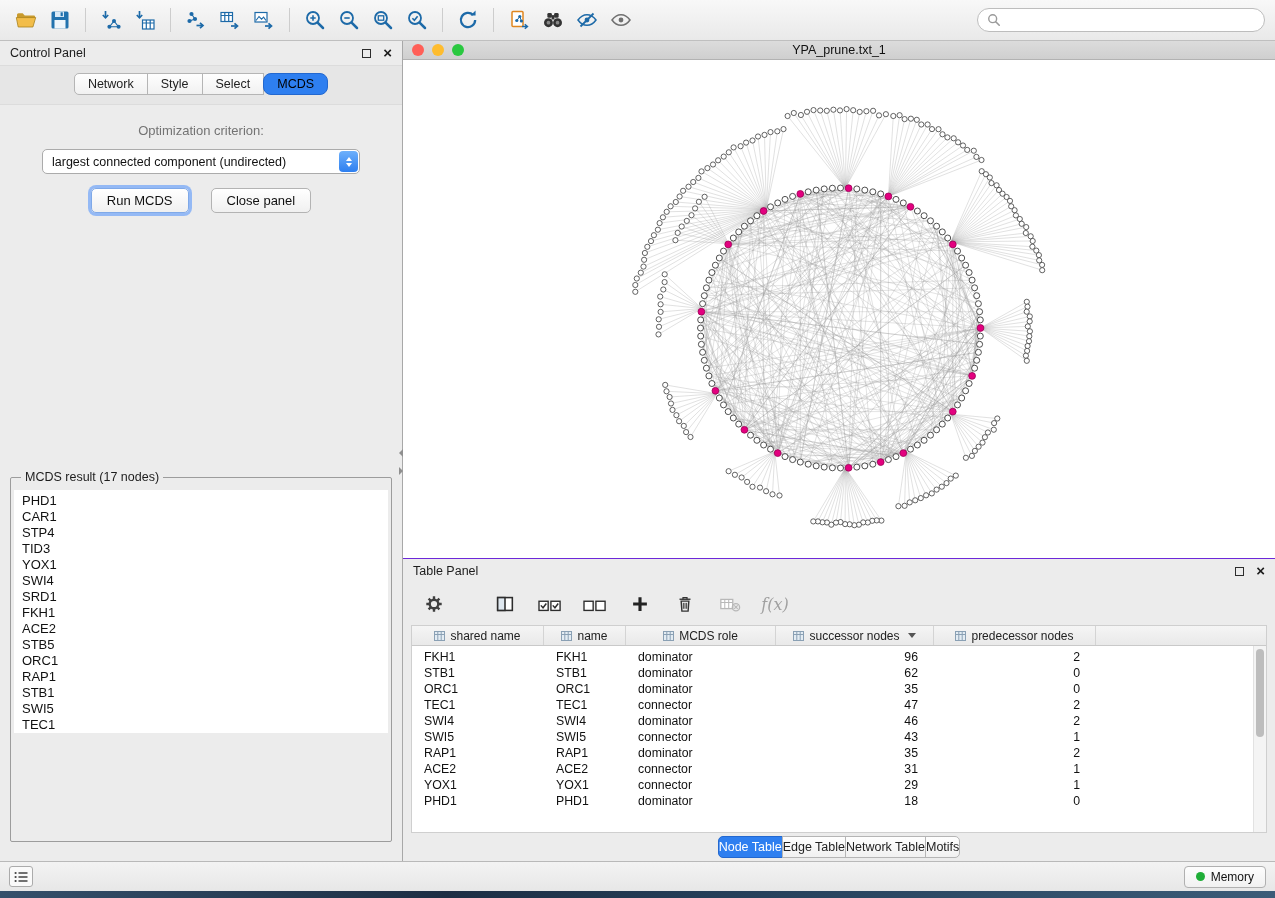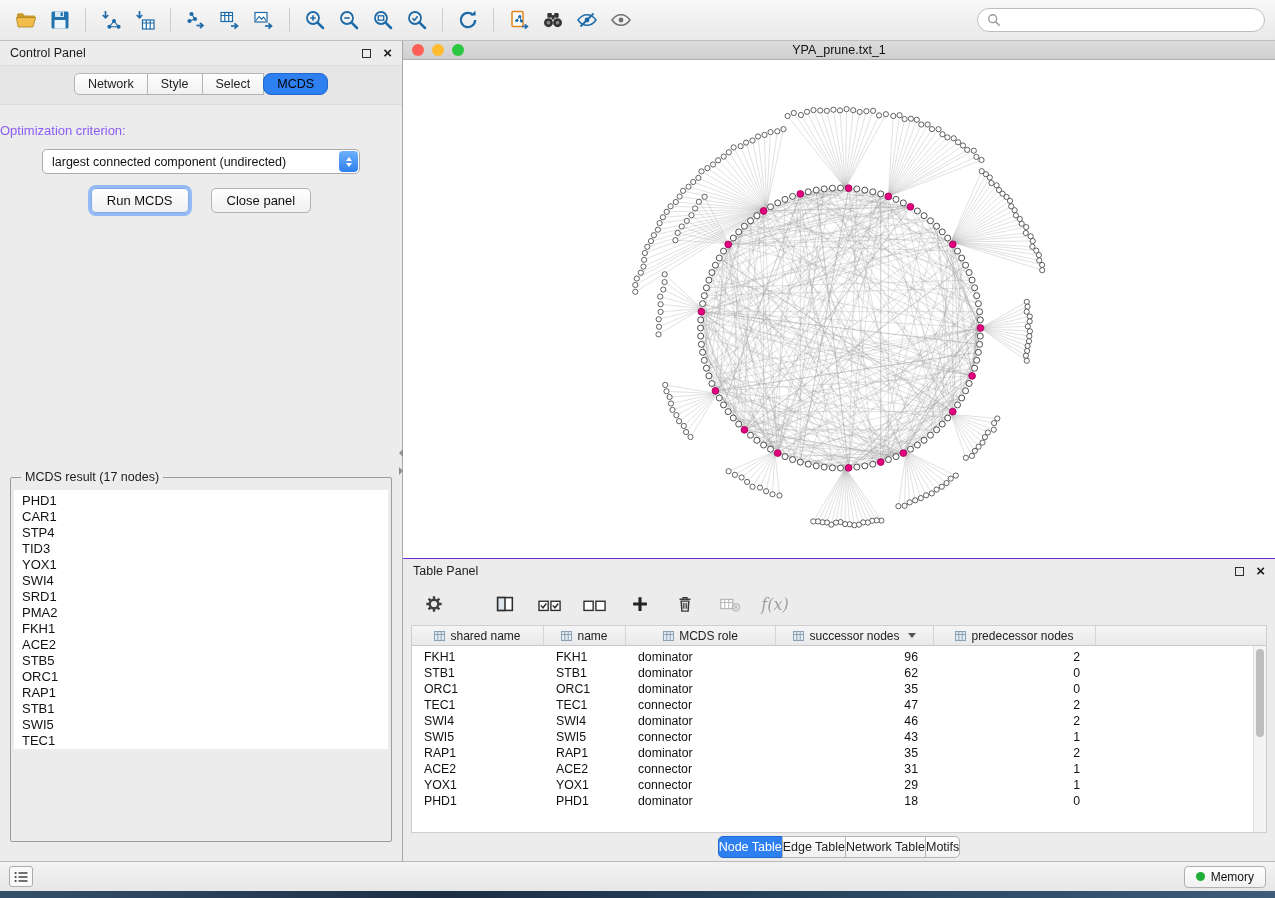--- a/index.html
+++ b/index.html
@@ -23,21 +23,21 @@
   .control-panel{width:403px;flex:none;background:#ececec;border-right:1px solid #a8a8a8;display:flex;flex-direction:column;position:relative}
   .panel-header{height:24px;flex:none;display:flex;align-items:center;padding:0 10px;font-size:12.5px;color:#1c1c1c}
   .ph-icons{margin-left:auto;display:flex;gap:12px;align-items:center}
   .float-icon{width:9px;height:9px;border:1.5px solid #2d2d2d;display:inline-block}
   .close-icon{font-size:15px;line-height:10px;color:#1c1c1c;font-weight:bold}
   .cp-tabs{flex:none;display:flex;justify-content:center;align-items:center;padding:7px 17px 9px;background:#e6e6e6;border-top:1px solid #dcdcdc;border-bottom:1px solid #dcdcdc}
   .cp-tab{font-size:12.5px;color:#222;padding:3px 13px;background:linear-gradient(#fefefe,#f1f1f1);border:1px solid #b5b5b5;margin-left:-1px}
   .cp-tab:first-child{border-radius:5px 0 0 5px;margin-left:0}
   .cp-tab.active{background:#2e7ff0;color:#000000;border-color:#2368cf;border-radius:8px}
   .cp-body{flex:1;display:flex;flex-direction:column;min-height:0}
-  .opt-label{margin-top:18px;text-align:left;font-size:13px;color:#8b5cf6}
+  .opt-label{margin-top:18px;text-align:center;font-size:13px;color:#737373}
   .dropdown{width:318px;height:25px;margin:11px auto 0;background:#fff;border:1px solid #ababab;border-radius:5px;
             display:flex;align-items:center;padding-left:9px;font-size:12.5px;color:#111;position:relative}
   .dd-stepper{position:absolute;right:1px;top:1px;bottom:1px;width:19px;border-radius:4px;
               background:linear-gradient(#6db0fb,#2e7ff0);display:flex;flex-direction:column;align-items:center;justify-content:center;gap:2px}
   .dd-up{width:0;height:0;border-left:3.5px solid transparent;border-right:3.5px solid transparent;border-bottom:4.5px solid #fff}
   .dd-down{width:0;height:0;border-left:3.5px solid transparent;border-right:3.5px solid transparent;border-top:4.5px solid #fff}
   .btn-row{display:flex;justify-content:center;gap:22px;margin-top:14px}
   .btn{height:25px;padding:0 15px;font-size:13px;font-family:inherit;color:#111;background:linear-gradient(#ffffff,#f0f0f0);
        border:1px solid #b3b3b3;border-radius:5px}
   .btn.focus-ring{border-color:#7fa9e8;box-shadow:0 0 0 3px rgba(77,144,254,.55)}
@@ -319,21 +319,20 @@
         <fieldset class="result-fieldset">
           <legend>MCDS result (17 nodes)</legend>
           <div class="result-list">
               <div class="result-item">PHD1</div>
               <div class="result-item">CAR1</div>
               <div class="result-item">STP4</div>
               <div class="result-item">TID3</div>
               <div class="result-item">YOX1</div>
               <div class="result-item">SWI4</div>
               <div class="result-item">SRD1</div>
-              <div class="result-item">PMA2</div>
               <div class="result-item">FKH1</div>
               <div class="result-item">ACE2</div>
               <div class="result-item">STB5</div>
               <div class="result-item">ORC1</div>
               <div class="result-item">RAP1</div>
               <div class="result-item">STB1</div>
               <div class="result-item">SWI5</div>
               <div class="result-item">TEC1</div>
             </div>
         </fieldset>

